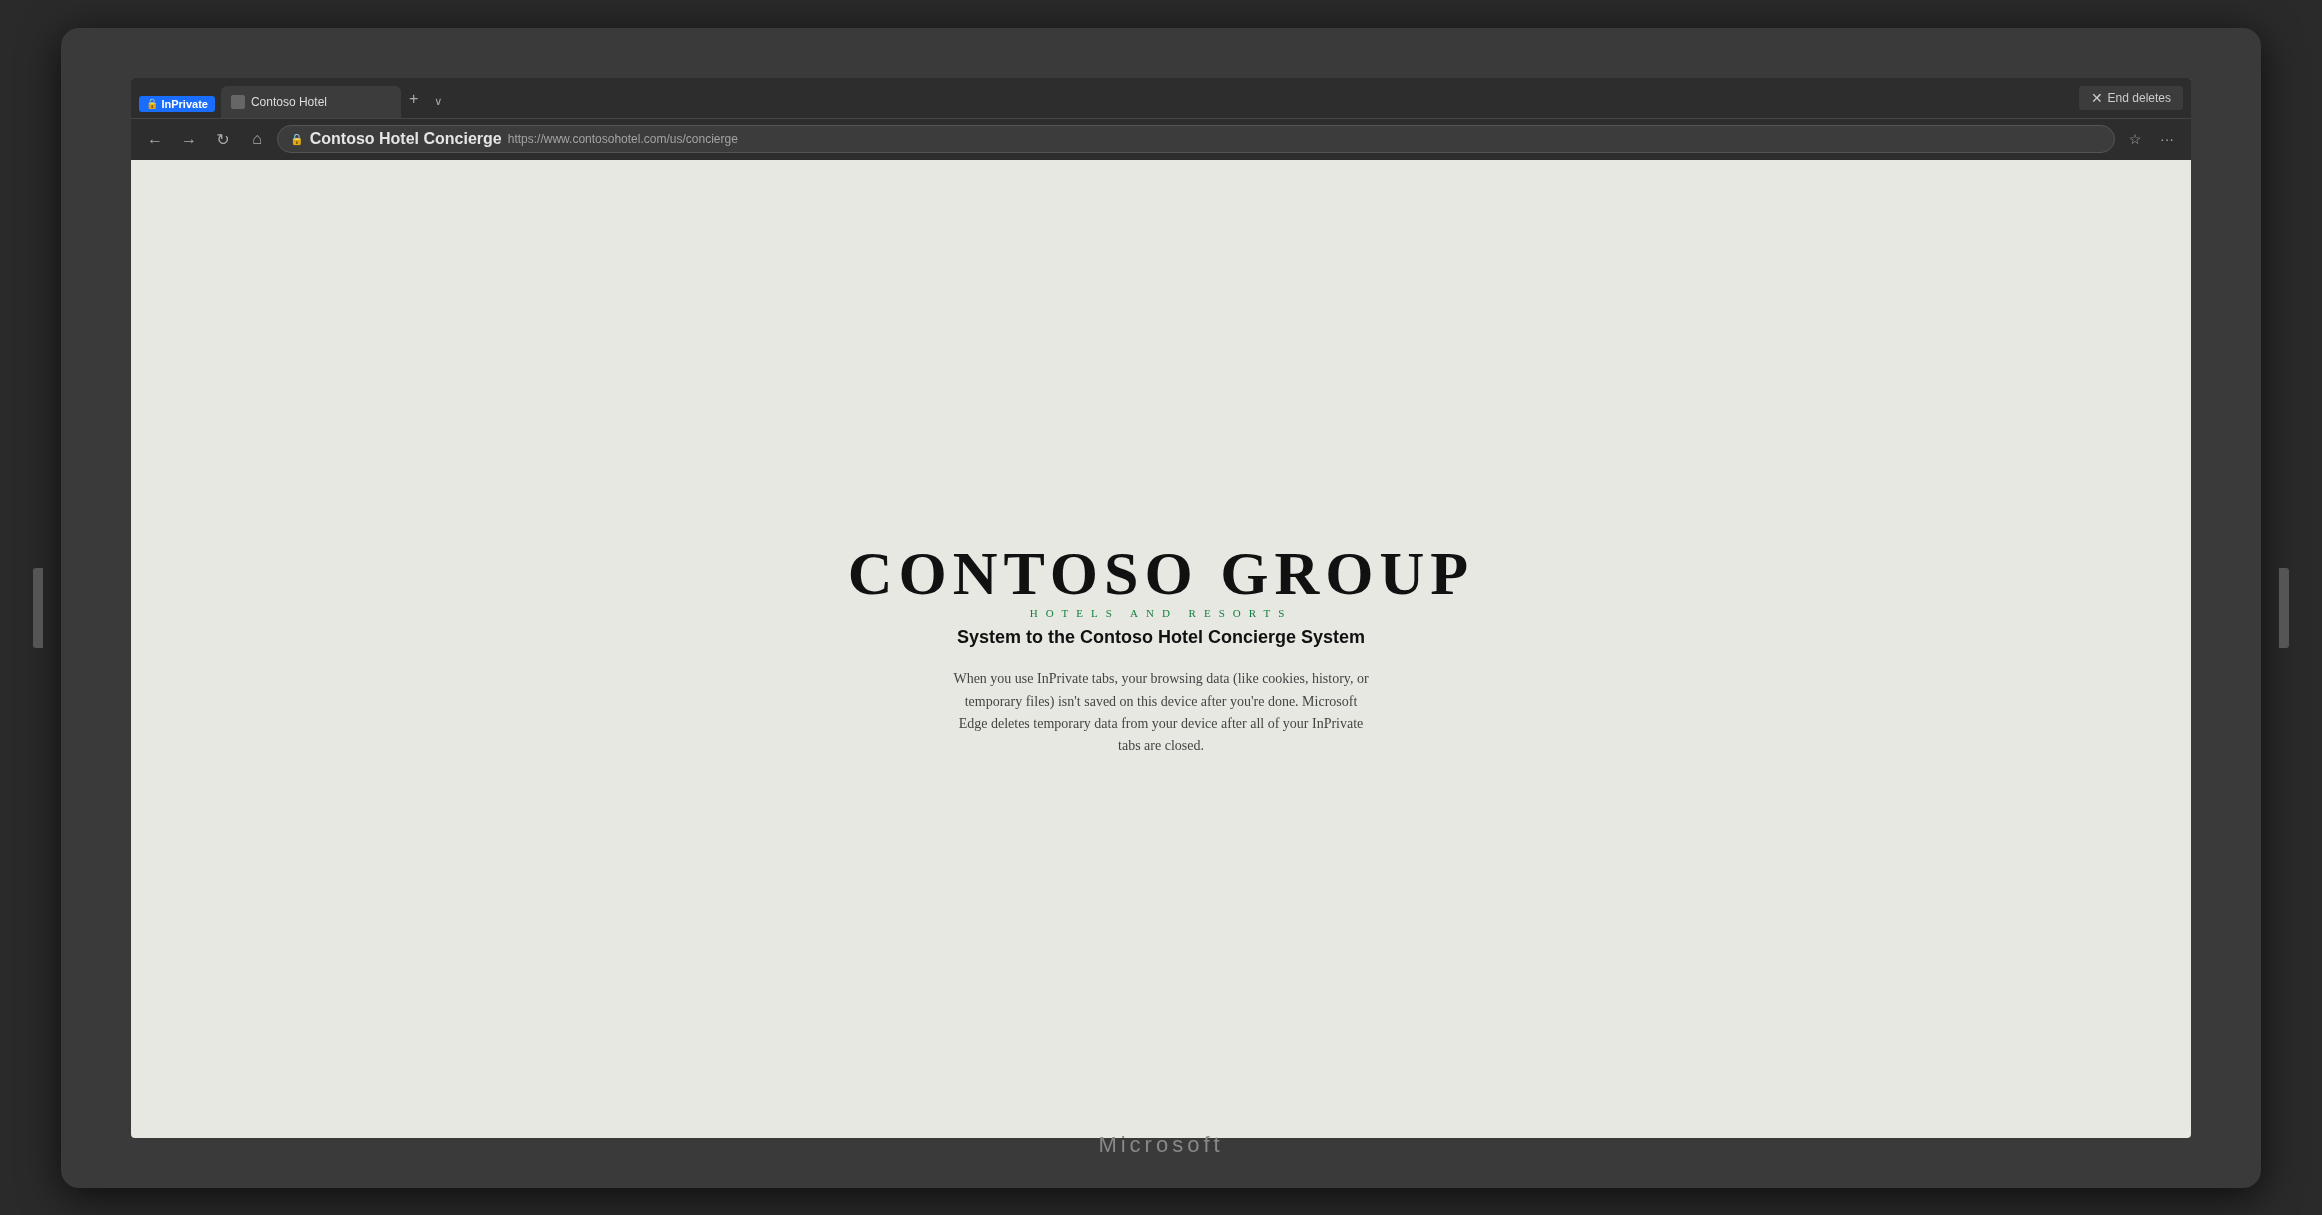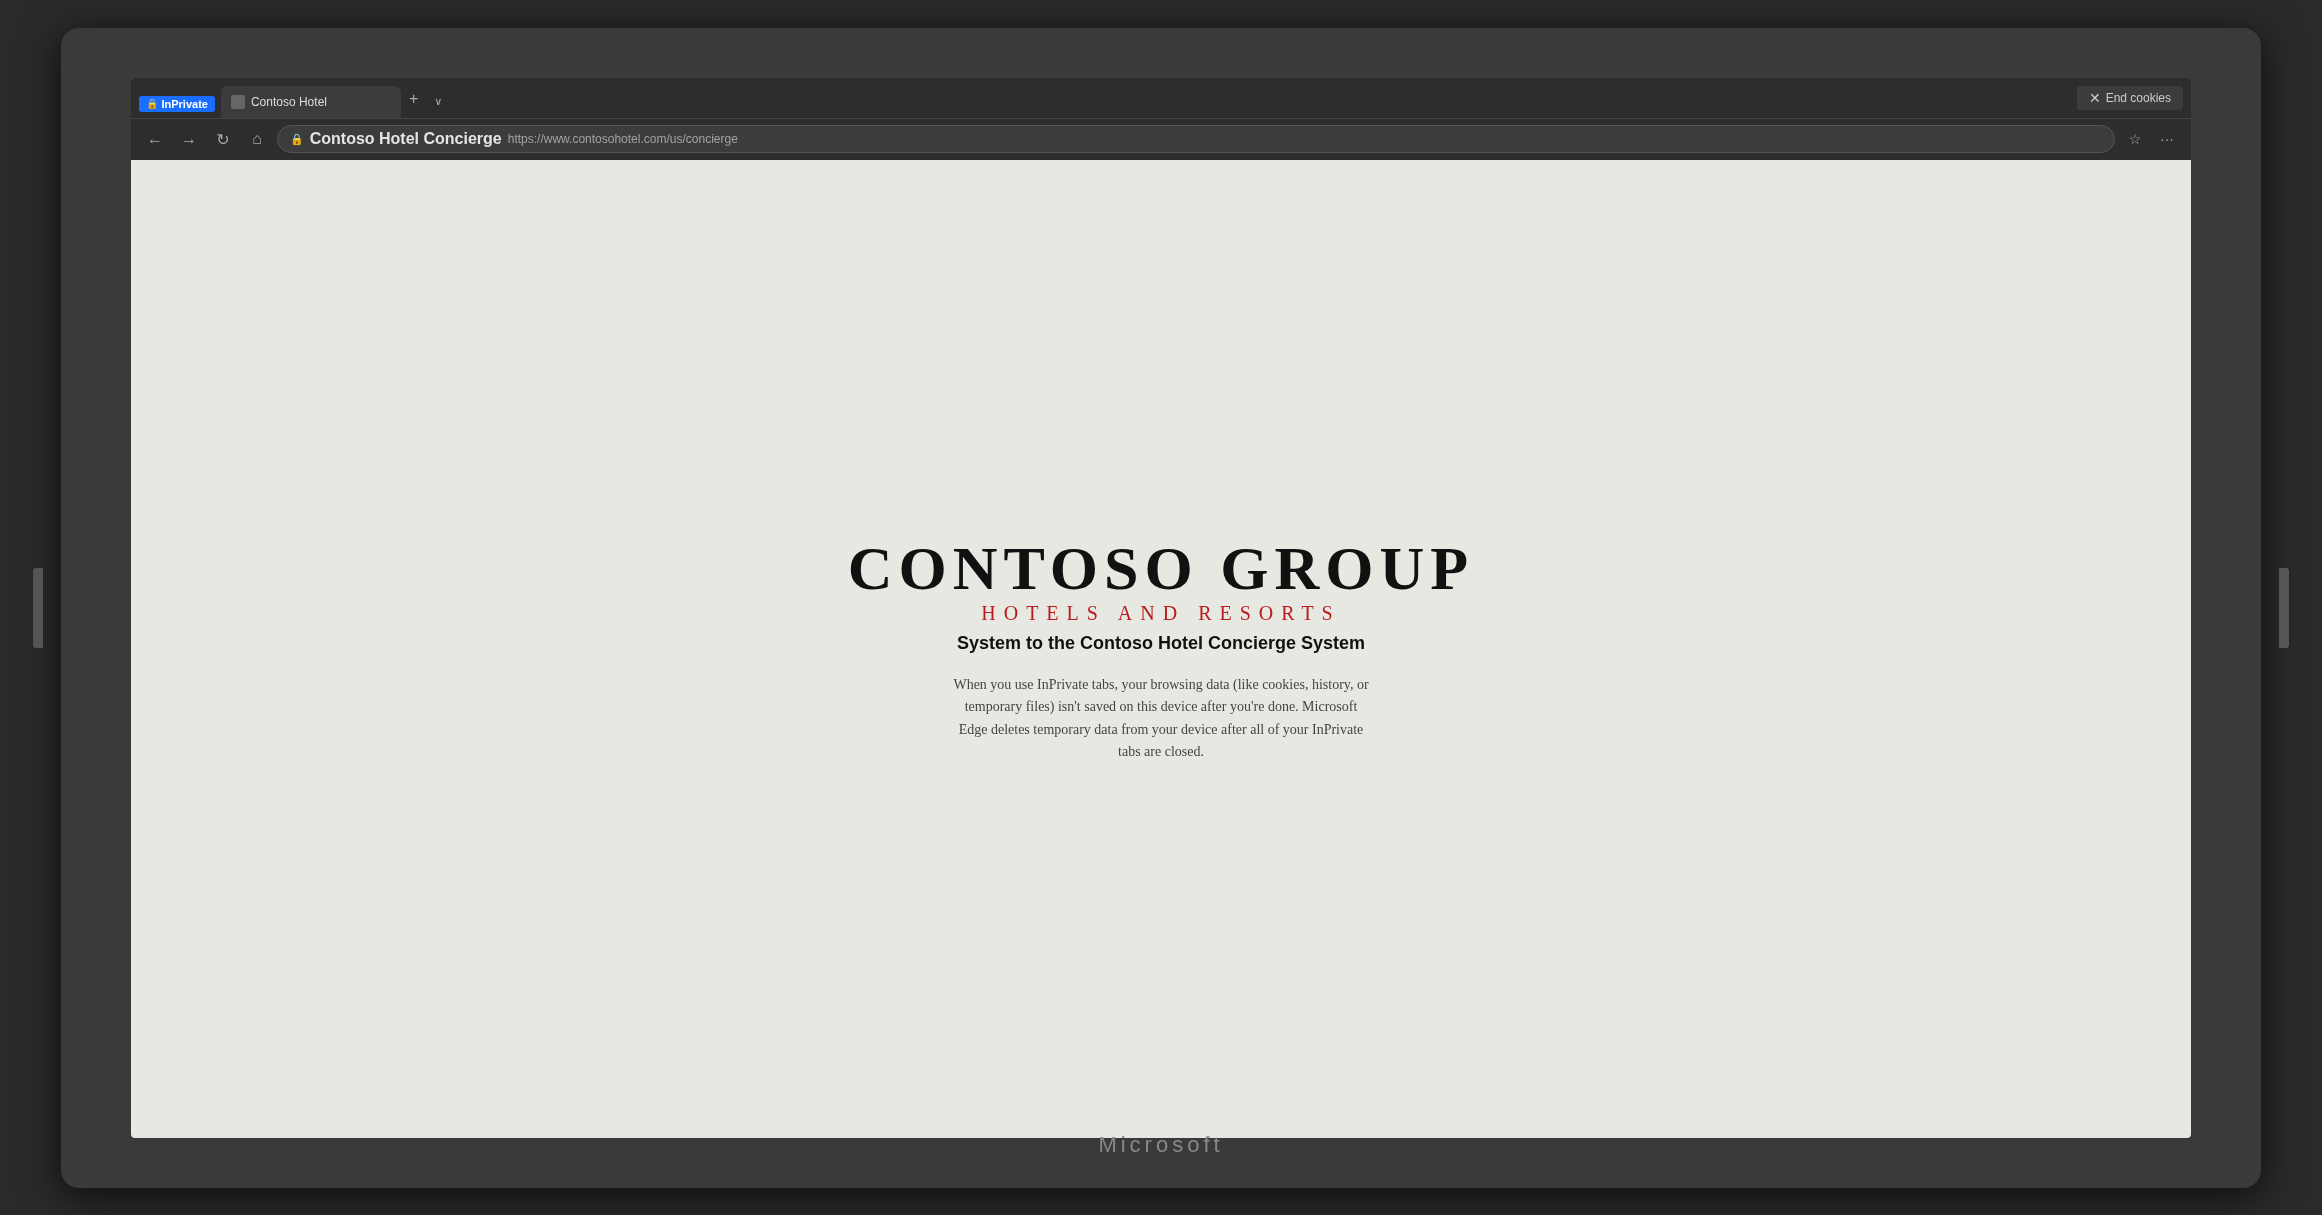--- a/index.html
+++ b/index.html
@@ -232,23 +232,23 @@
     .brand-name {
       font-size: 62px;
       font-weight: 700;
       letter-spacing: 6px;
       color: #111;
       font-family: Georgia, 'Times New Roman', serif;
       line-height: 1.1;
     }
 
     .brand-tagline {
-      font-size: 20px;
+      font-size: 11px;
       letter-spacing: 8px;
-      color: #b91c1c;
+      color: #15803d;
       font-family: Georgia, 'Times New Roman', serif;
       text-transform: uppercase;
     }
 
     .welcome-title {
       font-size: 18px;
       font-weight: 700;
       color: #111;
       margin-bottom: 20px;
       font-family: 'Segoe UI', Arial, sans-serif;
@@ -306,21 +306,21 @@
           <span class="tab-title">Contoso Hotel</span>
         </div>
         <button class="new-tab-btn">
           <span>+</span>
         </button>
         <button class="new-tab-btn" style="font-size:11px;">
           <span>∨</span>
         </button>
         <button class="end-session-btn">
           <span style="font-size:14px;">✕</span>
-          <span>End cookies</span>
+          <span>End deletes</span>
         </button>
       </div>
 
       <div class="toolbar-bar">
         <button class="nav-btn">
           <span>←</span>
         </button>
         <button class="nav-btn">
           <span>→</span>
         </button>

